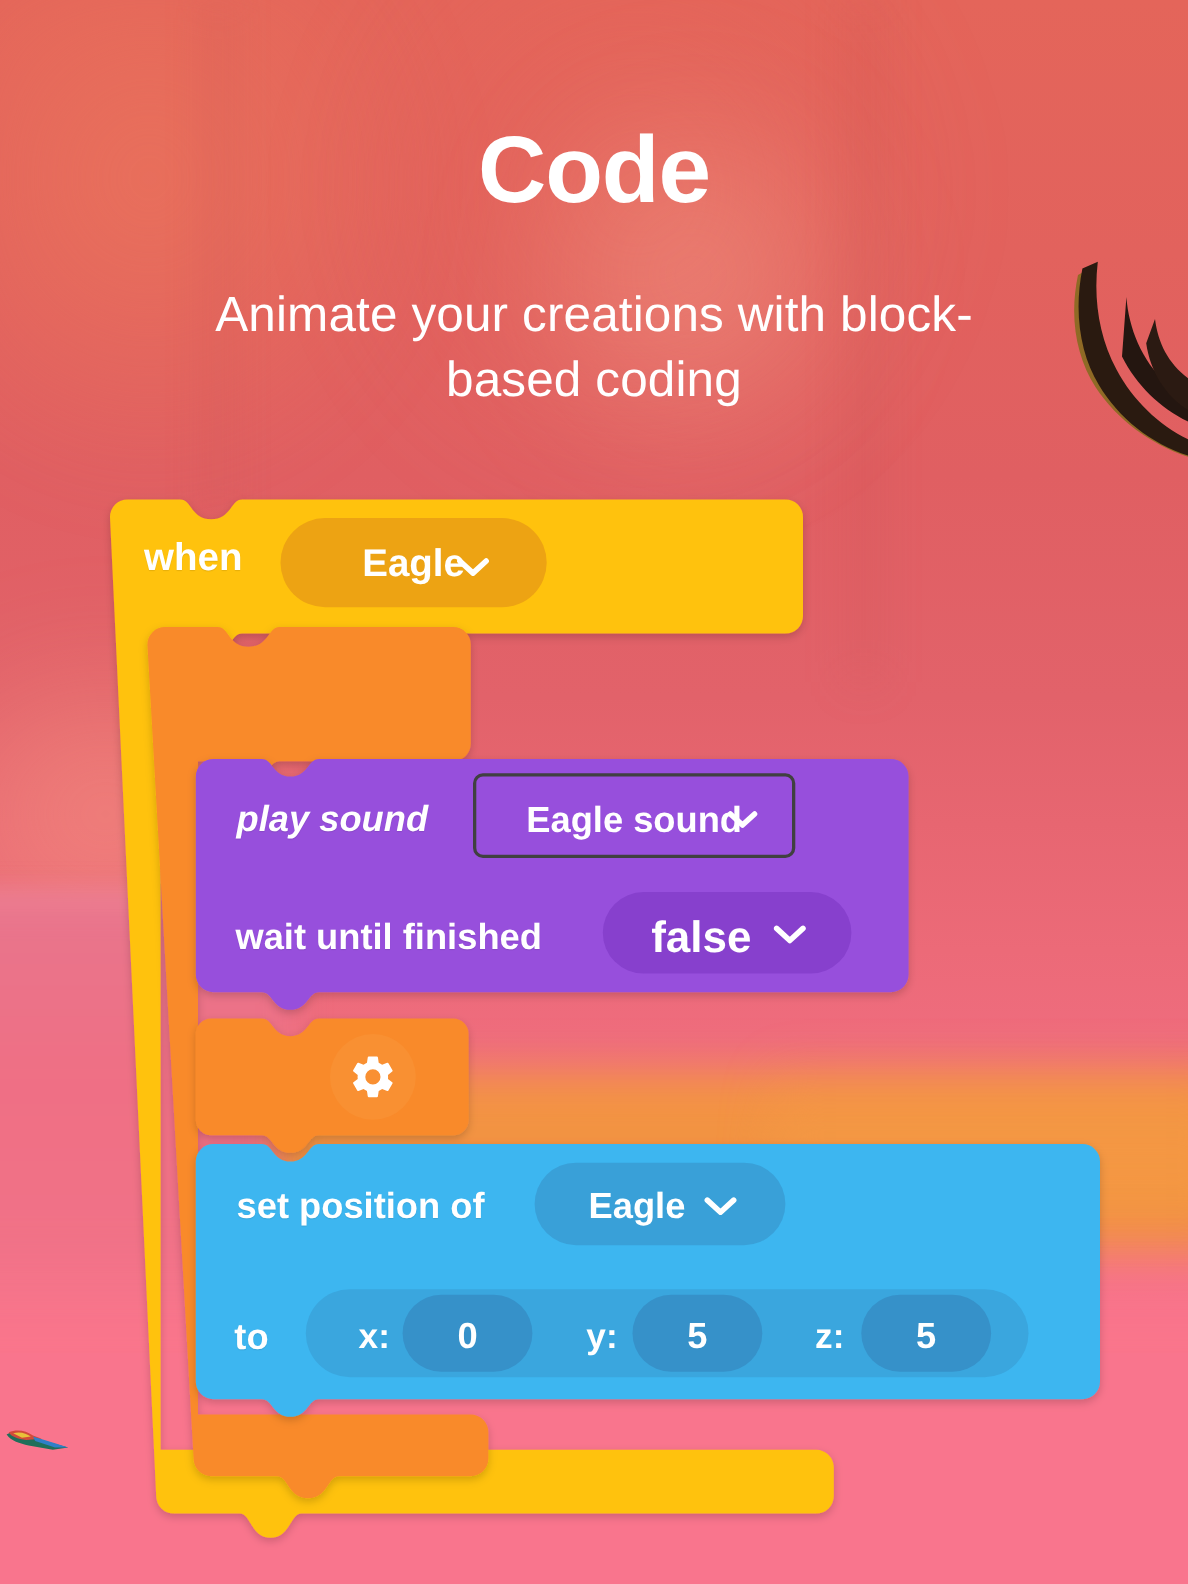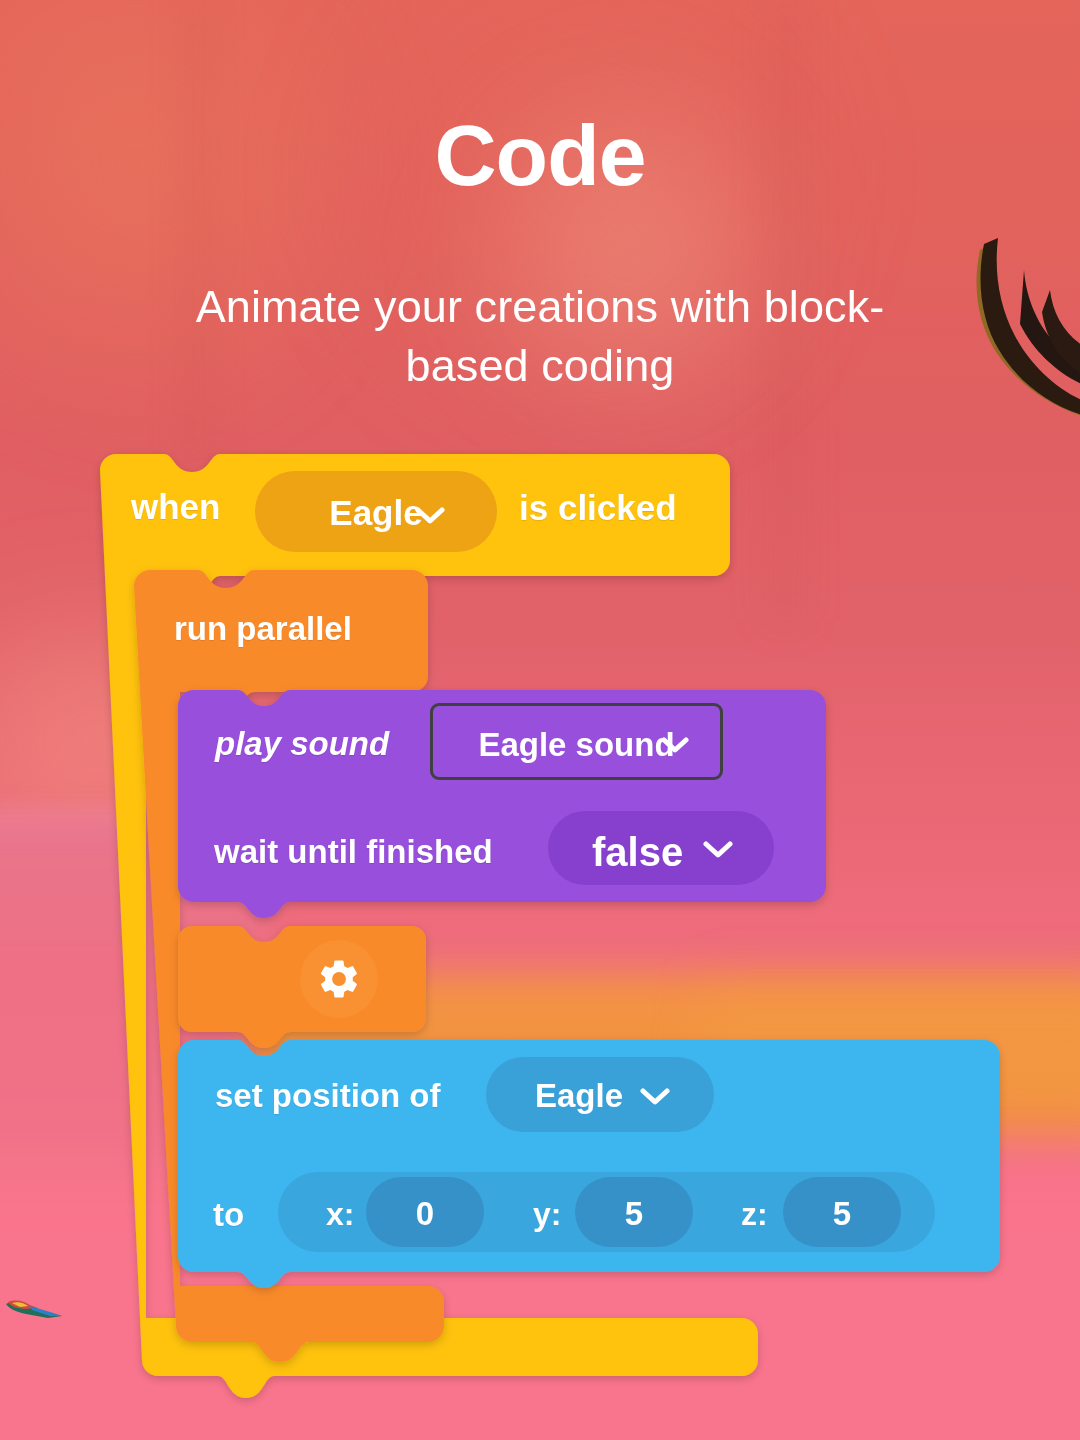--- a/index.html
+++ b/index.html
@@ -98,21 +98,21 @@
   
   .wing{position:absolute;right:-6px;top:236px;width:132px;height:180px;}
 
   
   #header{position:absolute;left:0;right:0;top:96px;text-align:center;}
   #page-title{
     margin:16px;color:#ffffff;font-weight:700;font-size:86px;line-height:1;
     letter-spacing:-1px;
   }
   #page-subtitle{
-    margin:79px auto 0;color:#ffffff;font-weight:400;font-size:45px;
+    margin:58px auto 0;color:#ffffff;font-weight:400;font-size:45px;
     line-height:1.32;max-width:760px;letter-spacing:.1px;
   }
 
   
   #code-canvas{position:absolute;left:0;top:0;width:980px;height:1440px;}
   #code-canvas svg{display:block;}
 
   .blk-label{
     position:absolute;color:#ffffff;font-weight:700;white-space:nowrap;
     text-shadow:0 1px 1px rgba(0,0,0,.10);
@@ -361,23 +361,21 @@
 
   <div class="blk-label t-when">when</div>
 
   <div class="pill-eagle-when">
     <div class="pv">Eagle</div>
     <svg class="chev" style="left:160px;top:36px;" width="30" height="18" viewBox="0 0 30 18">
       <path d="M3 3 L15 14 L27 3" stroke="#ffffff" stroke-width="5" stroke-linecap="round" stroke-linejoin="round" fill="none"></path>
     </svg>
   </div>
 
-  <div class="blk-label t-isclicked">is clicked</div>
-
-  <div class="blk-label t-runparallel">run parallel</div>
+
 
   <div class="blk-label t-playsound">play sound</div>
 
   <div class="box-eaglesound">
     <div class="pv">
       <span>Eagle sound</span>
     </div>
     <svg class="chev" style="left:228px;top:31px;" width="28" height="17" viewBox="0 0 28 17">
       <path d="M3 3 L14 13 L25 3" stroke="#ffffff" stroke-width="5" stroke-linecap="round" stroke-linejoin="round" fill="none"></path>
     </svg>

